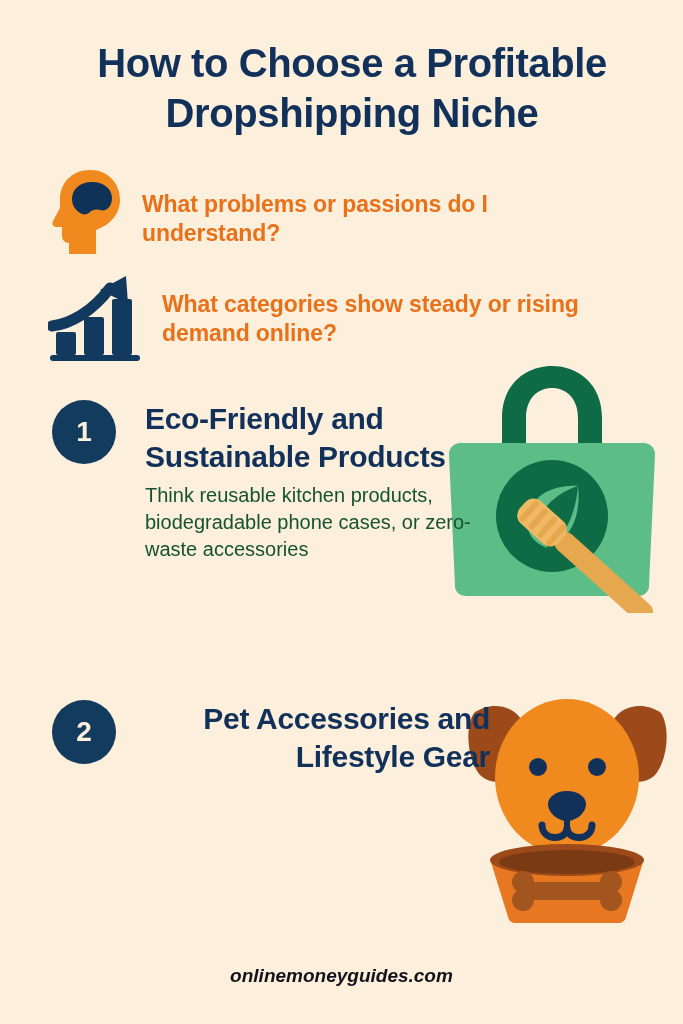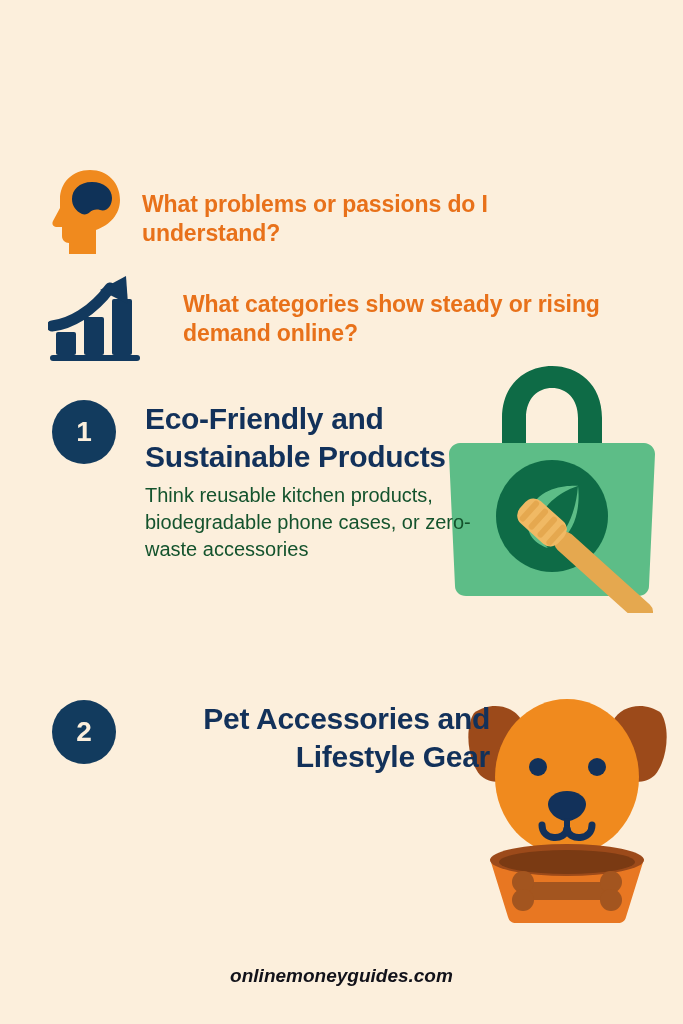--- a/index.html
+++ b/index.html
@@ -35,21 +35,21 @@
     letter-spacing: -0.4px;
   }
 
   
   .question-row {
     position: absolute;
     display: flex;
     align-items: flex-start;
   }
   .q1 { left: 52px; top: 168px; }
-  .q2 { left: 48px; top: 272px; gap: 21px; }
+  .q2 { left: 48px; top: 272px; }
 
   .q-icon {
     flex: 0 0 auto;
     position: relative;
   }
   .q-text {
     color: #E8711A;
     font-size: 23px;
     line-height: 29px;
     font-weight: bold;
@@ -117,20 +117,21 @@
   
   .illo { position: absolute; }
   .illo-bag { left: 430px; top: 358px; }
   .illo-dog { left: 452px; top: 695px; }
 </style>
 </head>
 <body>
 
 <div class="page">
 
+  <div class="title">How to Choose a Profitable Dropshipping Niche</div>
 
   <div class="question-row q1">
     <span class="q-icon">
       <svg width="72" height="88" viewBox="0 0 72 88">
         <path d="M38 2 C20 2 8 15 8 31 L8 40 L1 53 C-0.5 56 1 59 4 59 L10 59 L10 68 C10 72 13 75 17 75 L17 86 L44 86 L44 62 C58 57 68 46 68 32 C68 15 56 2 38 2 Z" fill="#F08A1E"></path>
         <path d="M40 14 C27 14 20 22 20 31 C20 38 24 43 30 46 C33 47 36 46 38 44 C40 42 44 41 48 42 C55 44 60 38 60 30 C60 21 52 14 40 14 Z" fill="#0F3258"></path>
       </svg>
     </span>
     <span class="q-text">What problems or passions do I understand?</span>
   </div>

